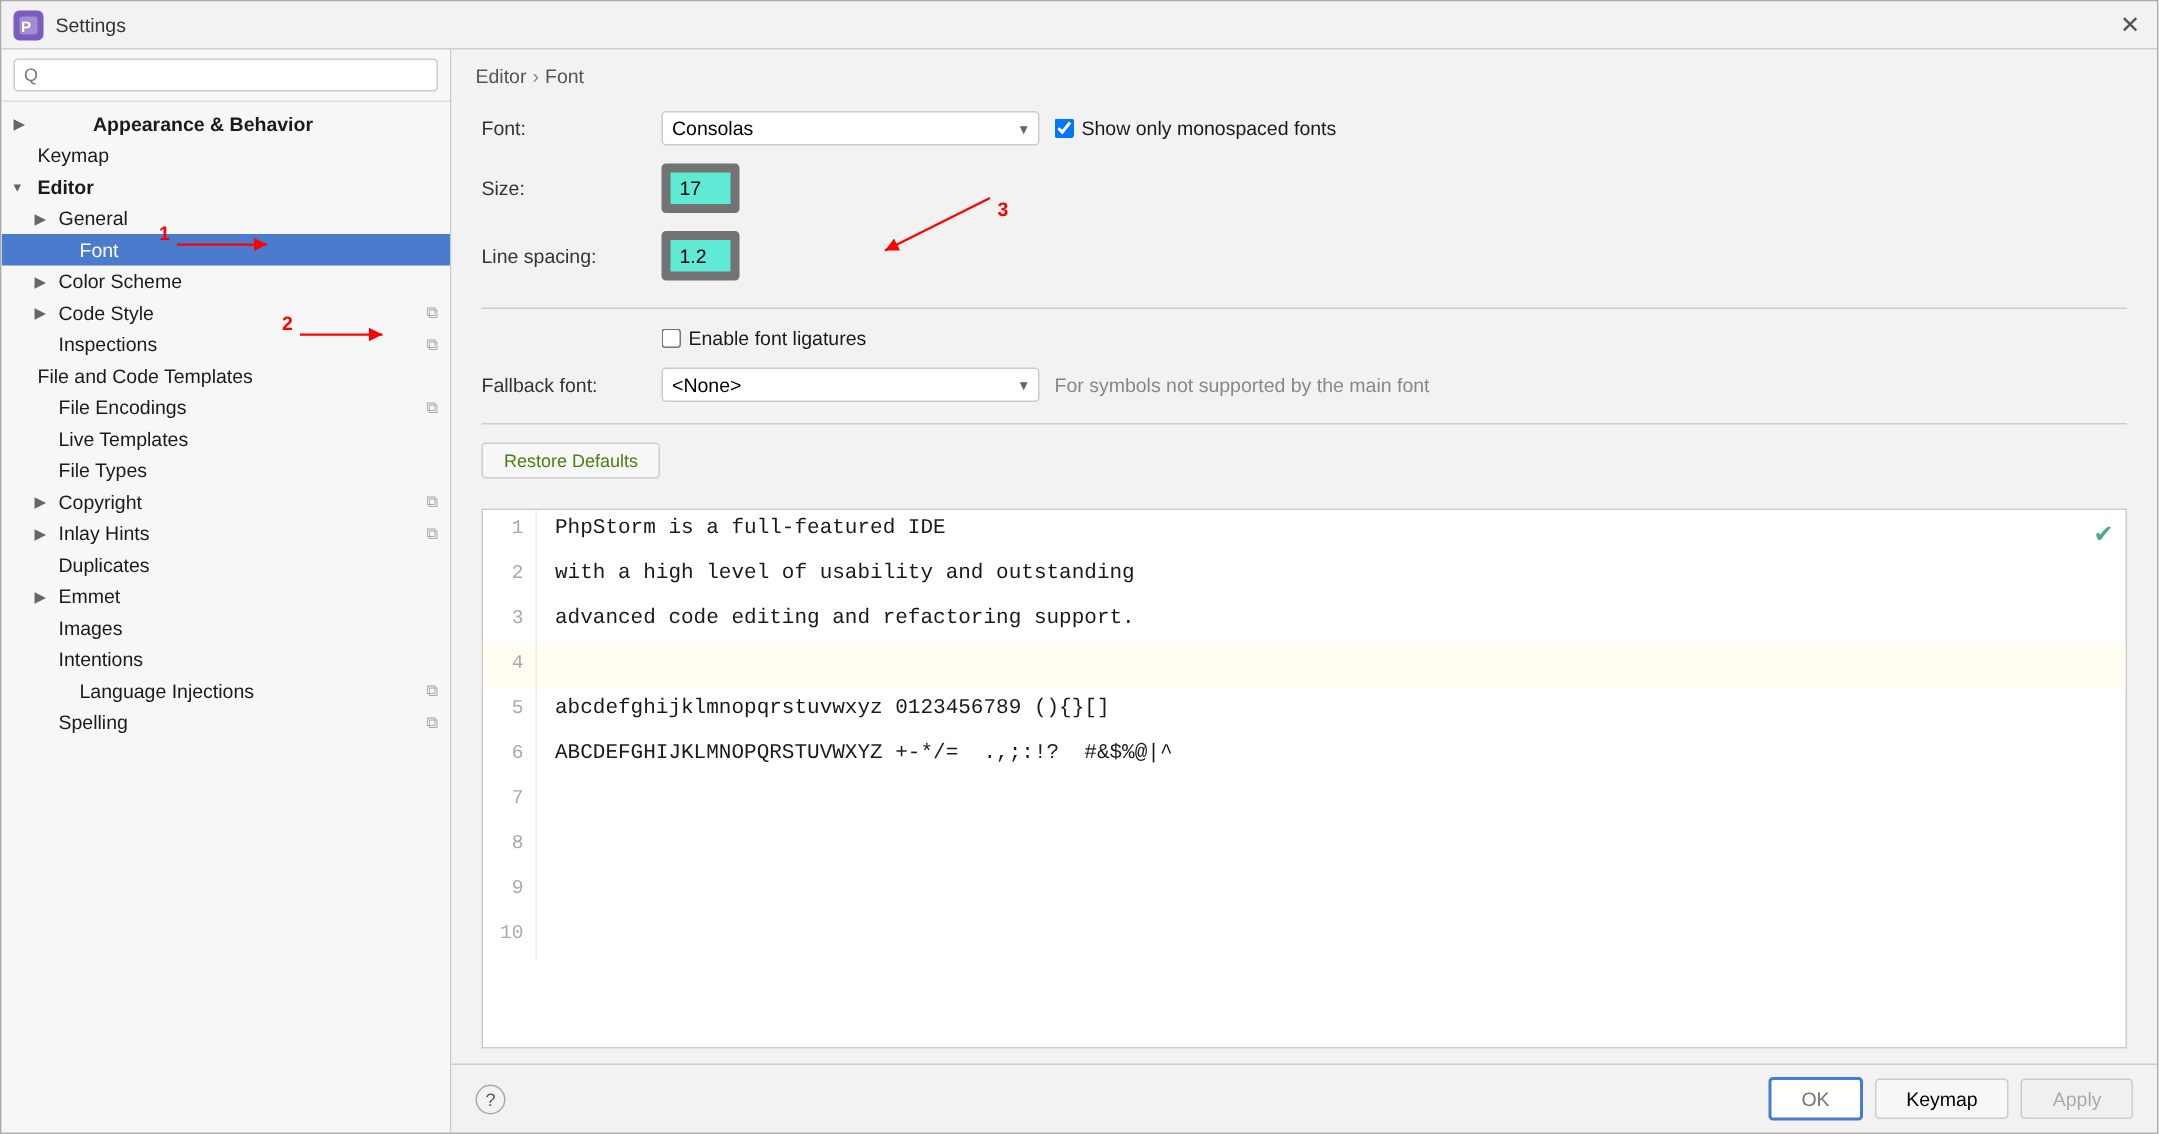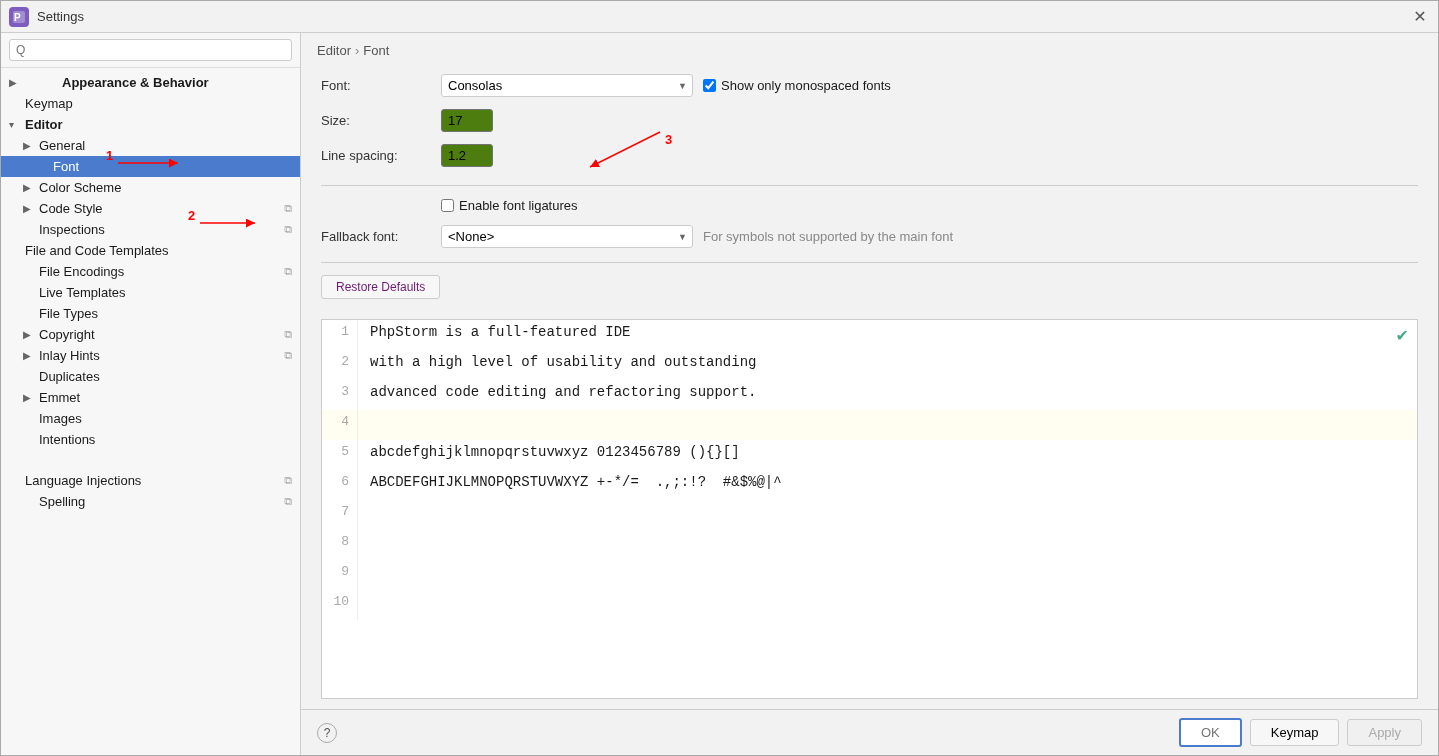--- a/index.html
+++ b/index.html
@@ -39,25 +39,25 @@
     .form-label { width: 120px; font-size: 13px; color: #333; }
     .form-control { display: flex; align-items: center; gap: 10px; }
 
     select.font-select { width: 252px; padding: 3px 6px; border: 1px solid #ccc; border-radius: 3px; font-size: 13px; background: white; appearance: none; padding-right: 20px; cursor: pointer; }
     .select-wrapper { position: relative; display: inline-block; }
     .select-wrapper::after { content: '▼'; font-size: 9px; position: absolute; right: 6px; top: 50%; transform: translateY(-50%); pointer-events: none; color: #666; }
 
     .checkbox-label { display: flex; align-items: center; gap: 5px; font-size: 13px; cursor: pointer; }
     .checkbox-label input { width: 13px; height: 13px; }
 
-    input.num-input { width: 52px; border: 1px solid #737373; border-radius: 3px; padding: 3px 6px; font-size: 13px; background: #4d7c0f; }
+    input.num-input { width: 52px; border: 6px solid #737373; border-radius: 3px; padding: 3px 6px; font-size: 13px; background: #5eead4; }
 
     .divider { border: none; border-top: 1px solid #ccc; margin: 6px 0 12px; }
 
-    .restore-btn { padding: 4px 14px; border: 1px solid #ccc; border-radius: 3px; background: #f7f7f7; font-size: 12px; cursor: pointer; color: #701a75; }
+    .restore-btn { padding: 4px 14px; border: 1px solid #ccc; border-radius: 3px; background: #f7f7f7; font-size: 12px; cursor: pointer; color: #4d7c0f; }
 
     
     .preview-area { flex: 1; border: 1px solid #ccc; background: white; margin-top: 8px; overflow: hidden; display: flex; position: relative; }
     .preview-lines { display: flex; flex-direction: column; width: 100%; }
     .preview-line { display: flex; min-height: 30px; font-family: 'Consolas', 'Courier New', monospace; font-size: 14px; }
     .preview-line:nth-child(4) { background: #fffef0; }
     .line-num { width: 36px; min-width: 36px; color: #aaa; padding: 4px 8px; text-align: right; font-size: 13px; border-right: 1px solid #eee; }
     .line-content { padding: 4px 12px; flex: 1; white-space: pre; }
     .preview-check { position: absolute; top: 6px; right: 8px; color: #4a9; font-size: 16px; }
 
@@ -163,21 +163,21 @@
             <span class="label" style="">Emmet</span>
           </div>
           <div class="tree-item" style="padding-left: 22px;">
             <span class="chevron"></span>
             <span class="label" style="">Images</span>
           </div>
           <div class="tree-item" style="padding-left: 22px;">
             <span class="chevron"></span>
             <span class="label" style="">Intentions</span>
           </div>
-          <div class="tree-item" style="padding-left: 8px; margin-top: 20px;">
+          <div class="tree-item" style="padding-left: 36px;">
             <span class="chevron"></span>
             <span class="label" style="">Language Injections</span>
             <span class="copy-icon">⧉</span>
           </div>
           <div class="tree-item" style="padding-left: 22px;">
             <span class="chevron"></span>
             <span class="label" style="">Spelling</span>
             <span class="copy-icon">⧉</span>
           </div>
         </div>

